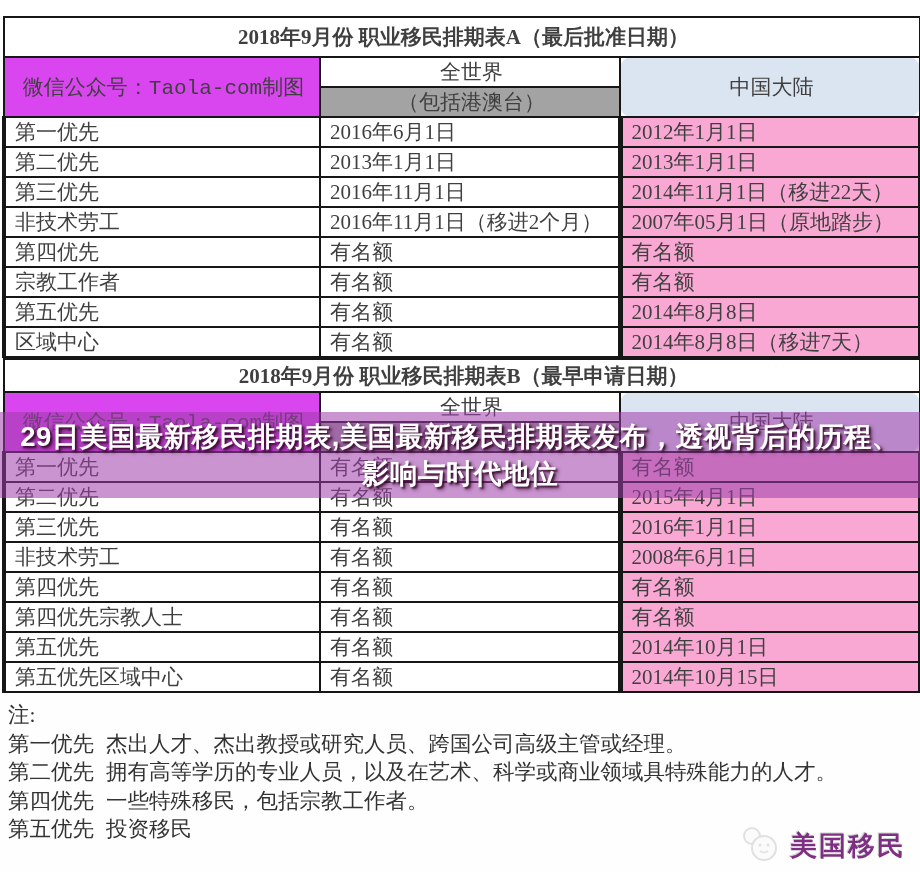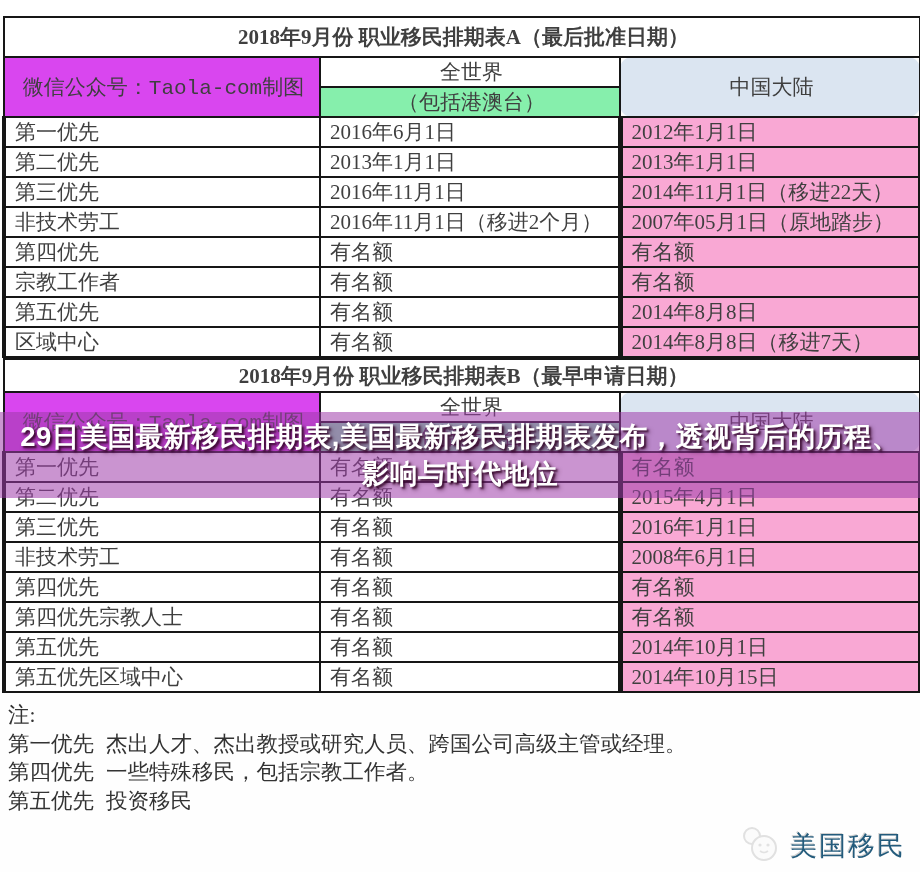--- a/index.html
+++ b/index.html
@@ -50,21 +50,21 @@
   td.wechat-cell {
     color: #c03a2b;
     font-family: "Liberation Mono", "DejaVu Sans Mono", monospace;
     font-size: 20px;
     text-align: center;
     border-left-width: 4px;
     border-bottom-width: 5px;
     background: #d946ef;
   }
   td.world-head { border-bottom-width: 2px; background: #ffffff; }
-  td.world-sub  { border-bottom-width: 5px; background: #86efac; }
+  td.world-sub  { border-bottom-width: 5px; background: #a3a3a3; }
   td.china-head {
     background: #dbe5f1;
     border-left-width: 5px;
     border-right-width: 4px;
     border-bottom-width: 5px;
     border-radius: 12px;
   }
   tr.data-row td { height: 29px; background: #ffffff; }
   tr.data-row td.cat-cell   { border-left-width: 4px; }
   tr.data-row td.china-cell { background: #f9a8d4; border-left-width: 5px; border-right-width: 4px; }
@@ -110,22 +110,22 @@
     right: 14px; bottom: 22px;
     display: flex;
     align-items: center;
     gap: 8px;
     z-index: 6;
     opacity: 0.9;
   }
   .watermark-text {
     font-family: "Liberation Sans", "DejaVu Sans", sans-serif;
     font-size: 27px;
-    font-weight: normal;
-    color: #0c4a6e;
+    font-weight: bold;
+    color: #701a75;
     text-shadow: 1px 1px 0 #ffffff, -1px -1px 0 #cccccc;
     letter-spacing: 2px;
   }
 </style>
 </head>
 <body>
 
 <div class="page">
 
   <table class="sched ta">
@@ -247,20 +247,23 @@
       <td class="world-cell">有名额</td>
       <td class="china-cell">2014年10月15日</td>
     </tr>
   </tbody>
     </table>
 
   <div class="notes">
     <div class="note-line">注:</div>
     <div class="note-line">
       <span class="note-term">第一优先</span><span>杰出人才、杰出教授或研究人员、跨国公司高级主管或经理。</span>
+    </div>
+    <div class="note-line">
+      <span class="note-term">第二优先</span><span>拥有高等学历的专业人员，以及在艺术、科学或商业领域具特殊能力的人才。</span>
     </div>
     <div class="note-line">
       <span class="note-term">第四优先</span><span>一些特殊移民，包括宗教工作者。</span>
     </div>
     <div class="note-line">
       <span class="note-term">第五优先</span><span>投资移民</span>
     </div>
   </div>
 
   <div class="overlay">

